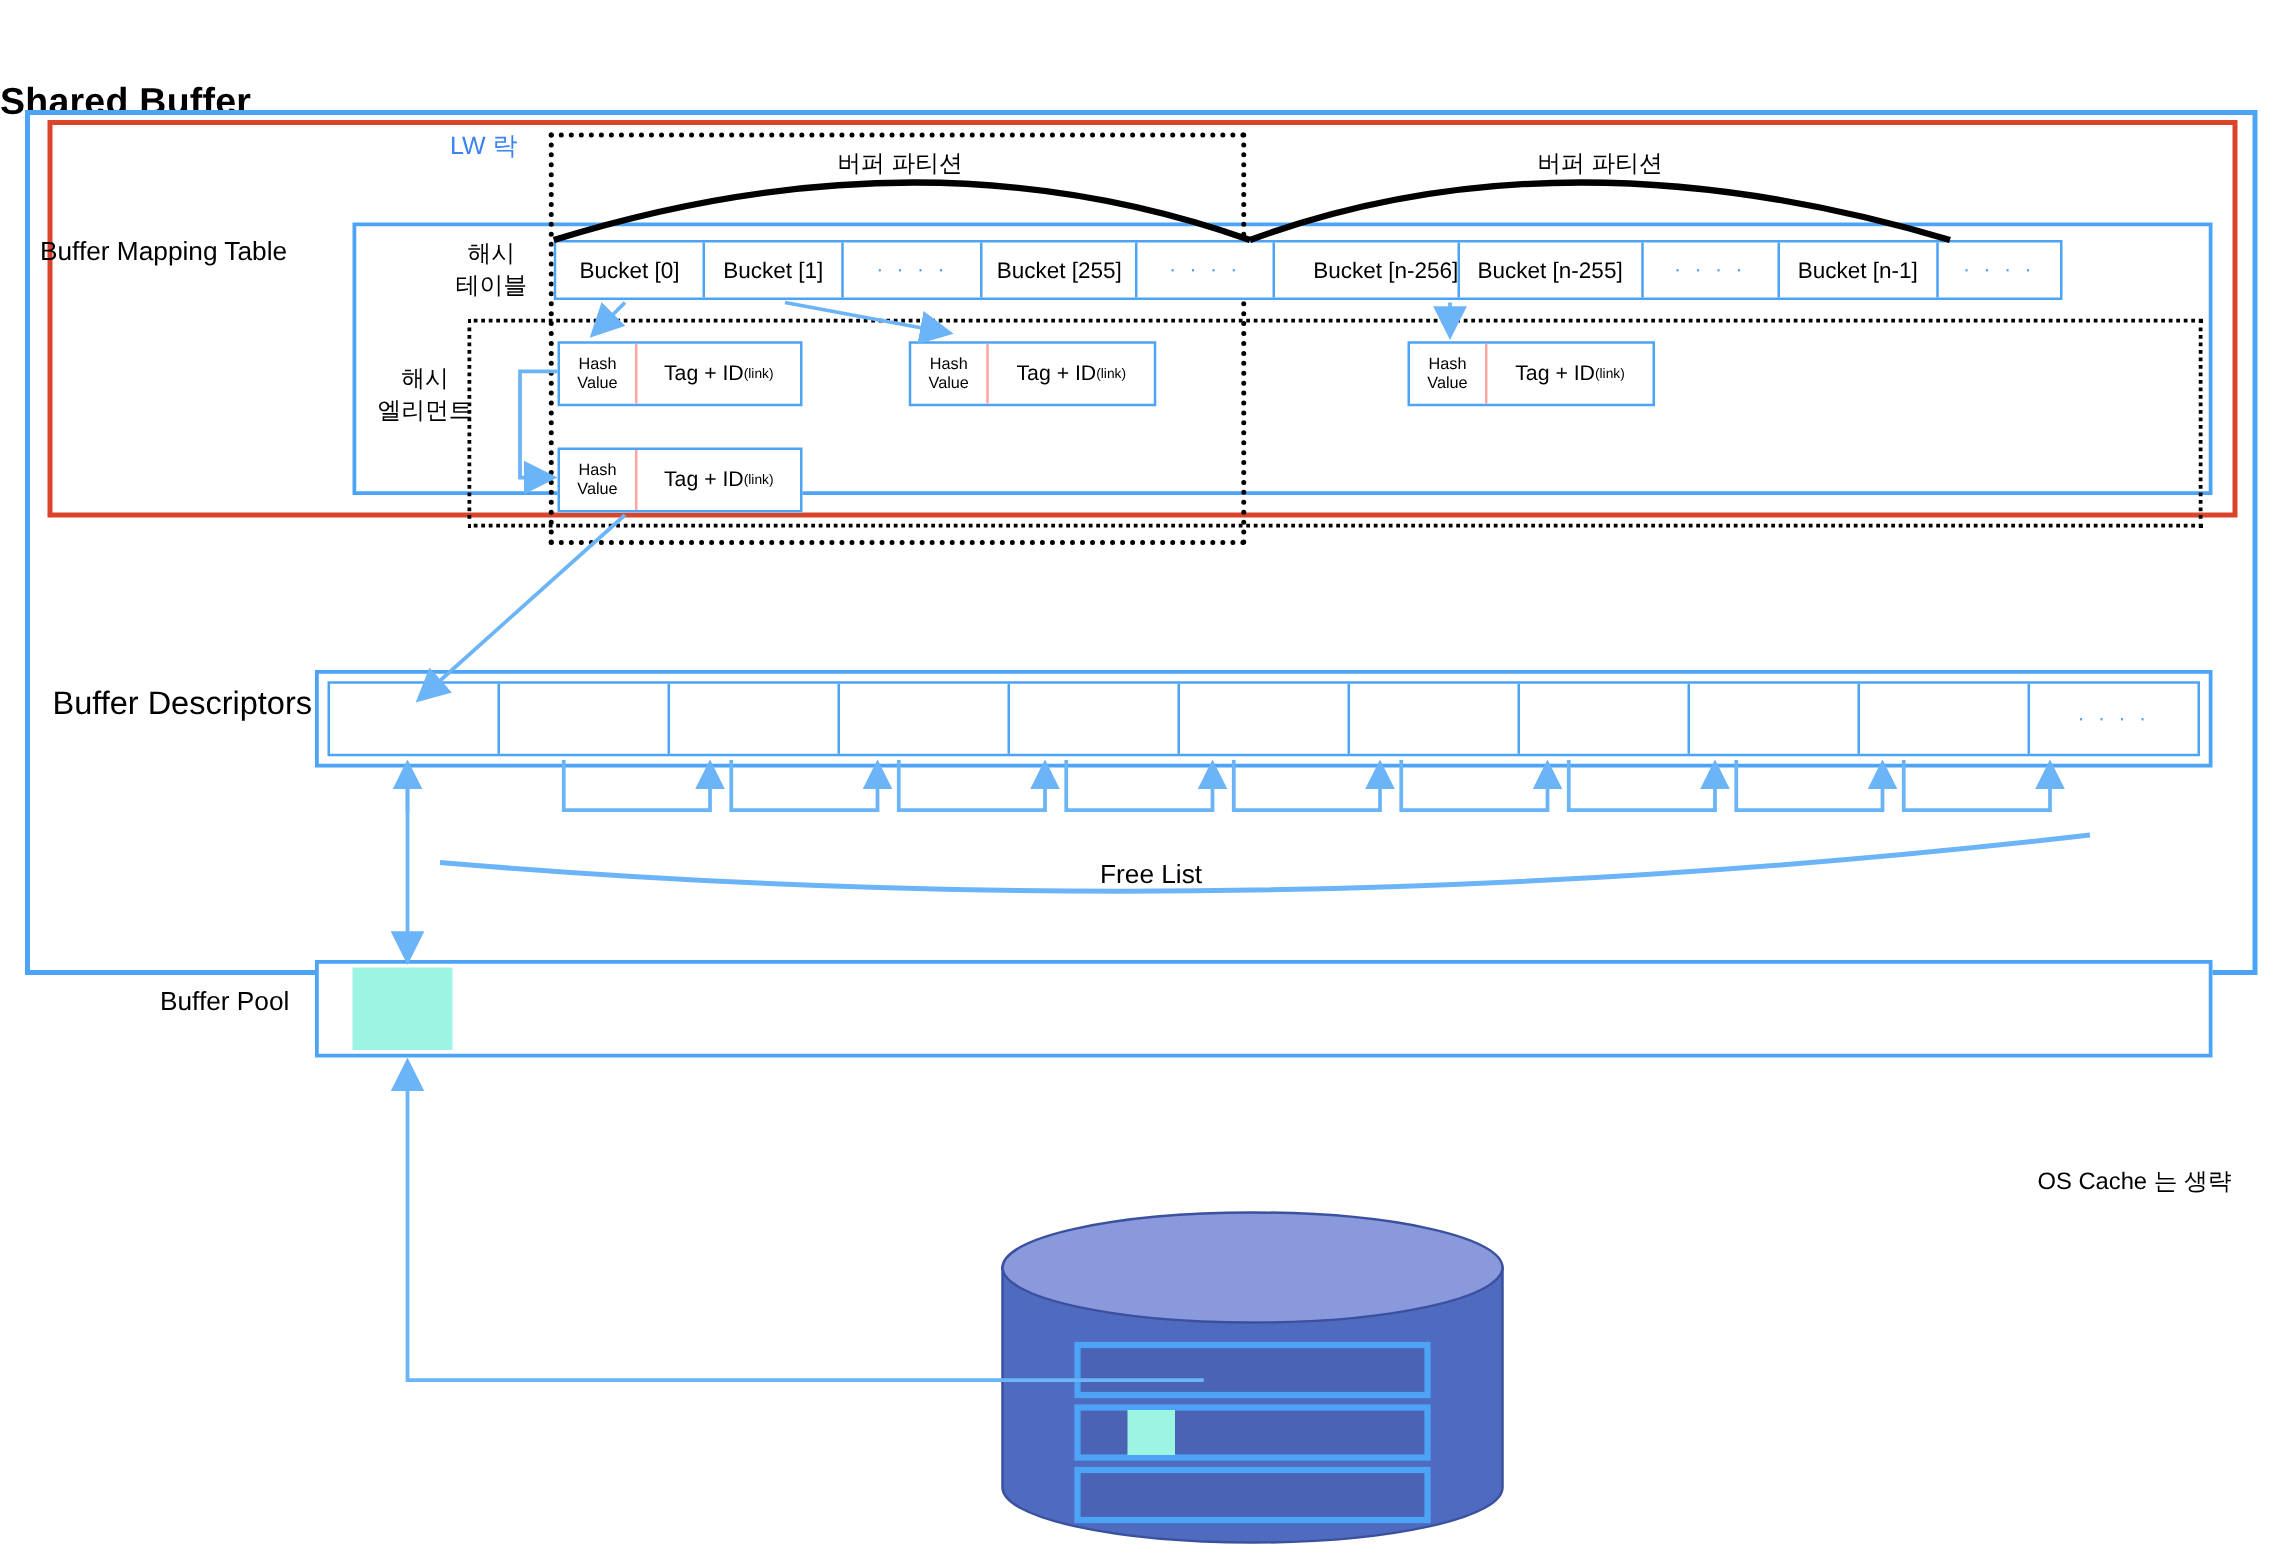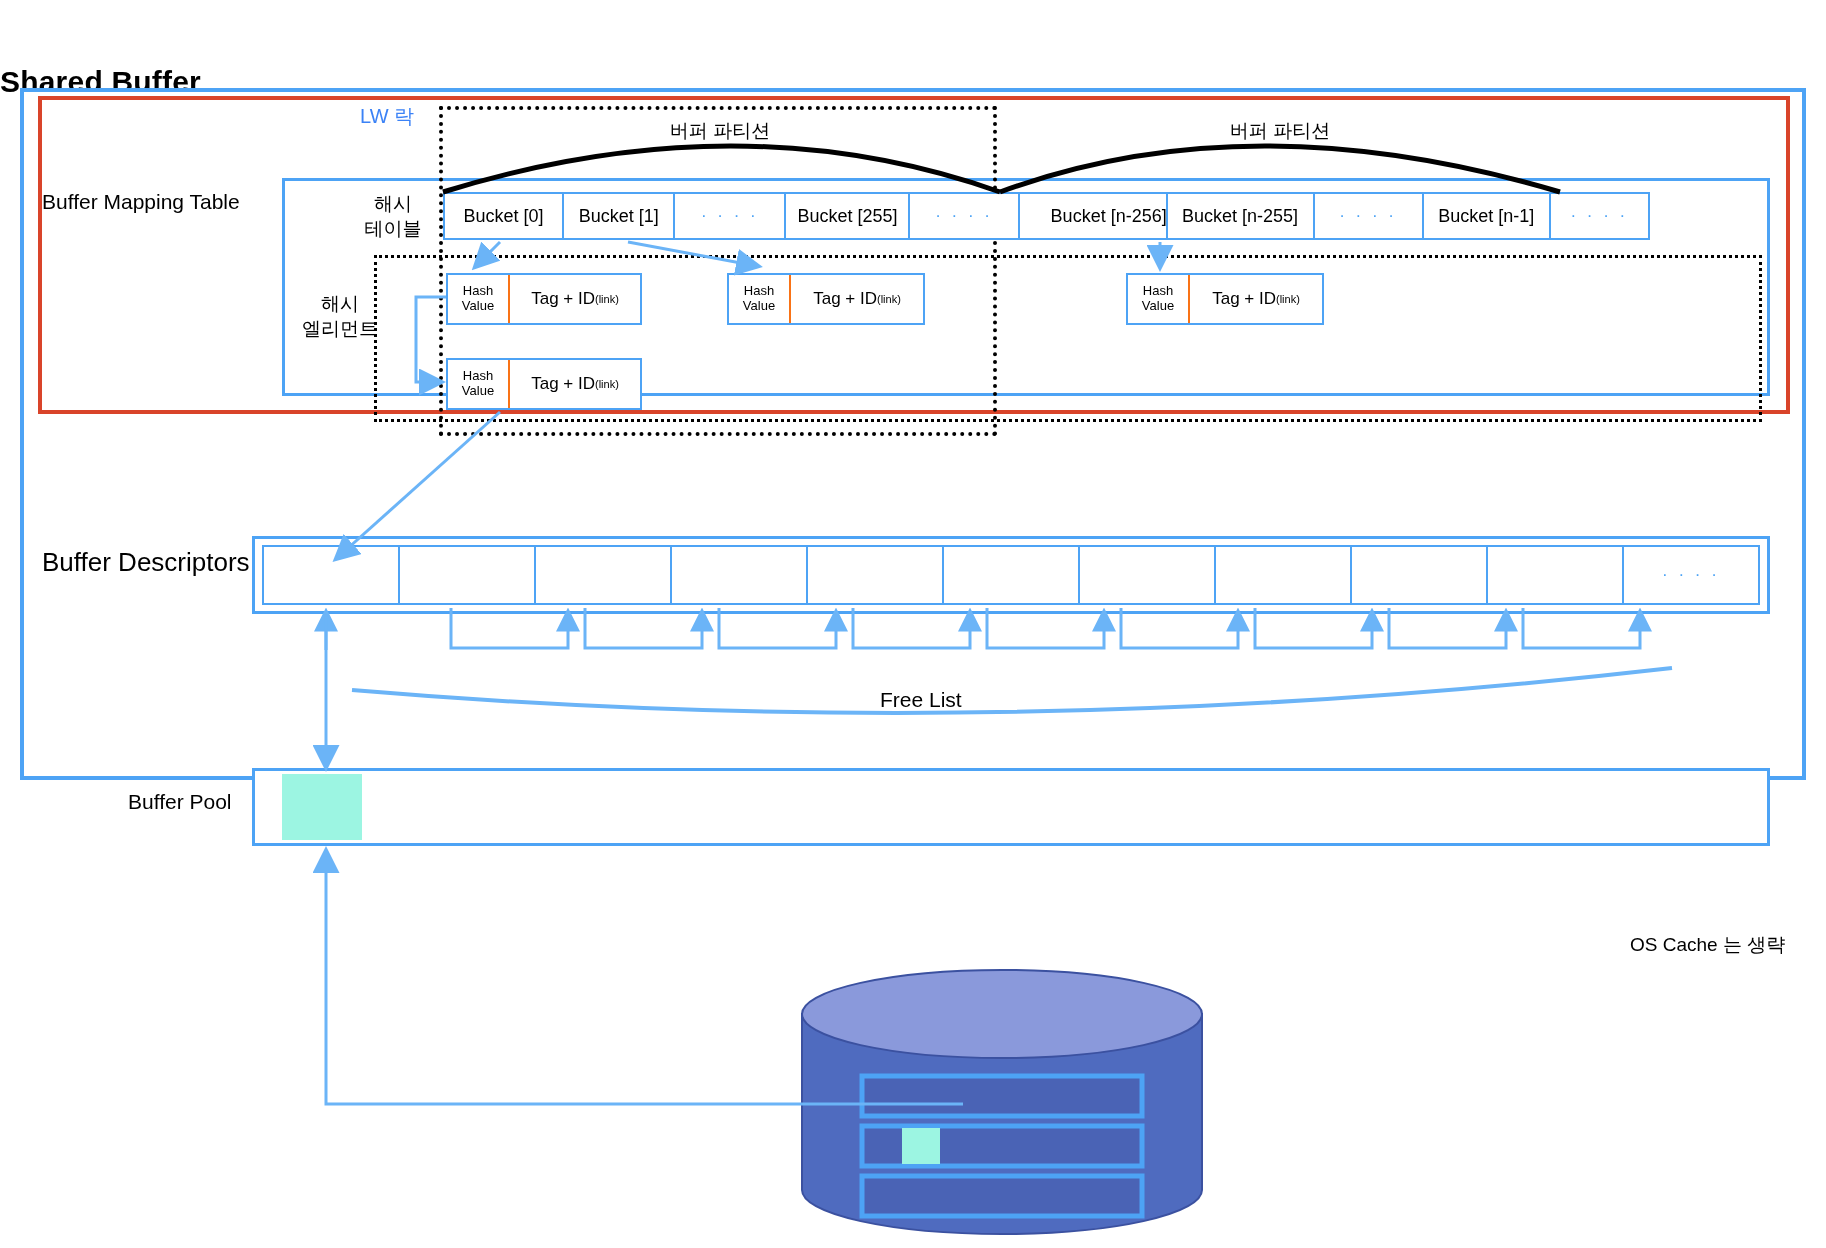--- a/index.html
+++ b/index.html
@@ -46,21 +46,21 @@
   }
   #lwlock-label {
     left: 360px; top: 103px;
     font-size: 20px;
     color: #3b82f6;
     white-space: nowrap;
   }
 
   
   #bmt-label {
-    left: 42px; top: 190px;
+    left: 32px; top: 190px;
     font-size: 21px;
     white-space: nowrap;
   }
   #bmt-box {
     left: 282px; top: 178px;
     width: 1488px; height: 218px;
     border: 3px solid #4da3f5;
     box-sizing: border-box;
   }
 
@@ -128,21 +128,21 @@
   
   .hash-elem {
     display: flex;
     border: 2px solid #4da3f5;
     box-sizing: border-box;
     background: #fff;
     height: 52px;
   }
   .hash-elem .hv {
     width: 62px;
-    border-right: 2px solid #f97316;
+    border-right: 2px solid #fca5a5;
     box-sizing: border-box;
     display: flex;
     flex-direction: column;
     align-items: center;
     justify-content: center;
     font-size: 13px;
     line-height: 1.15;
   }
   .hash-elem .tag {
     flex: 1;

